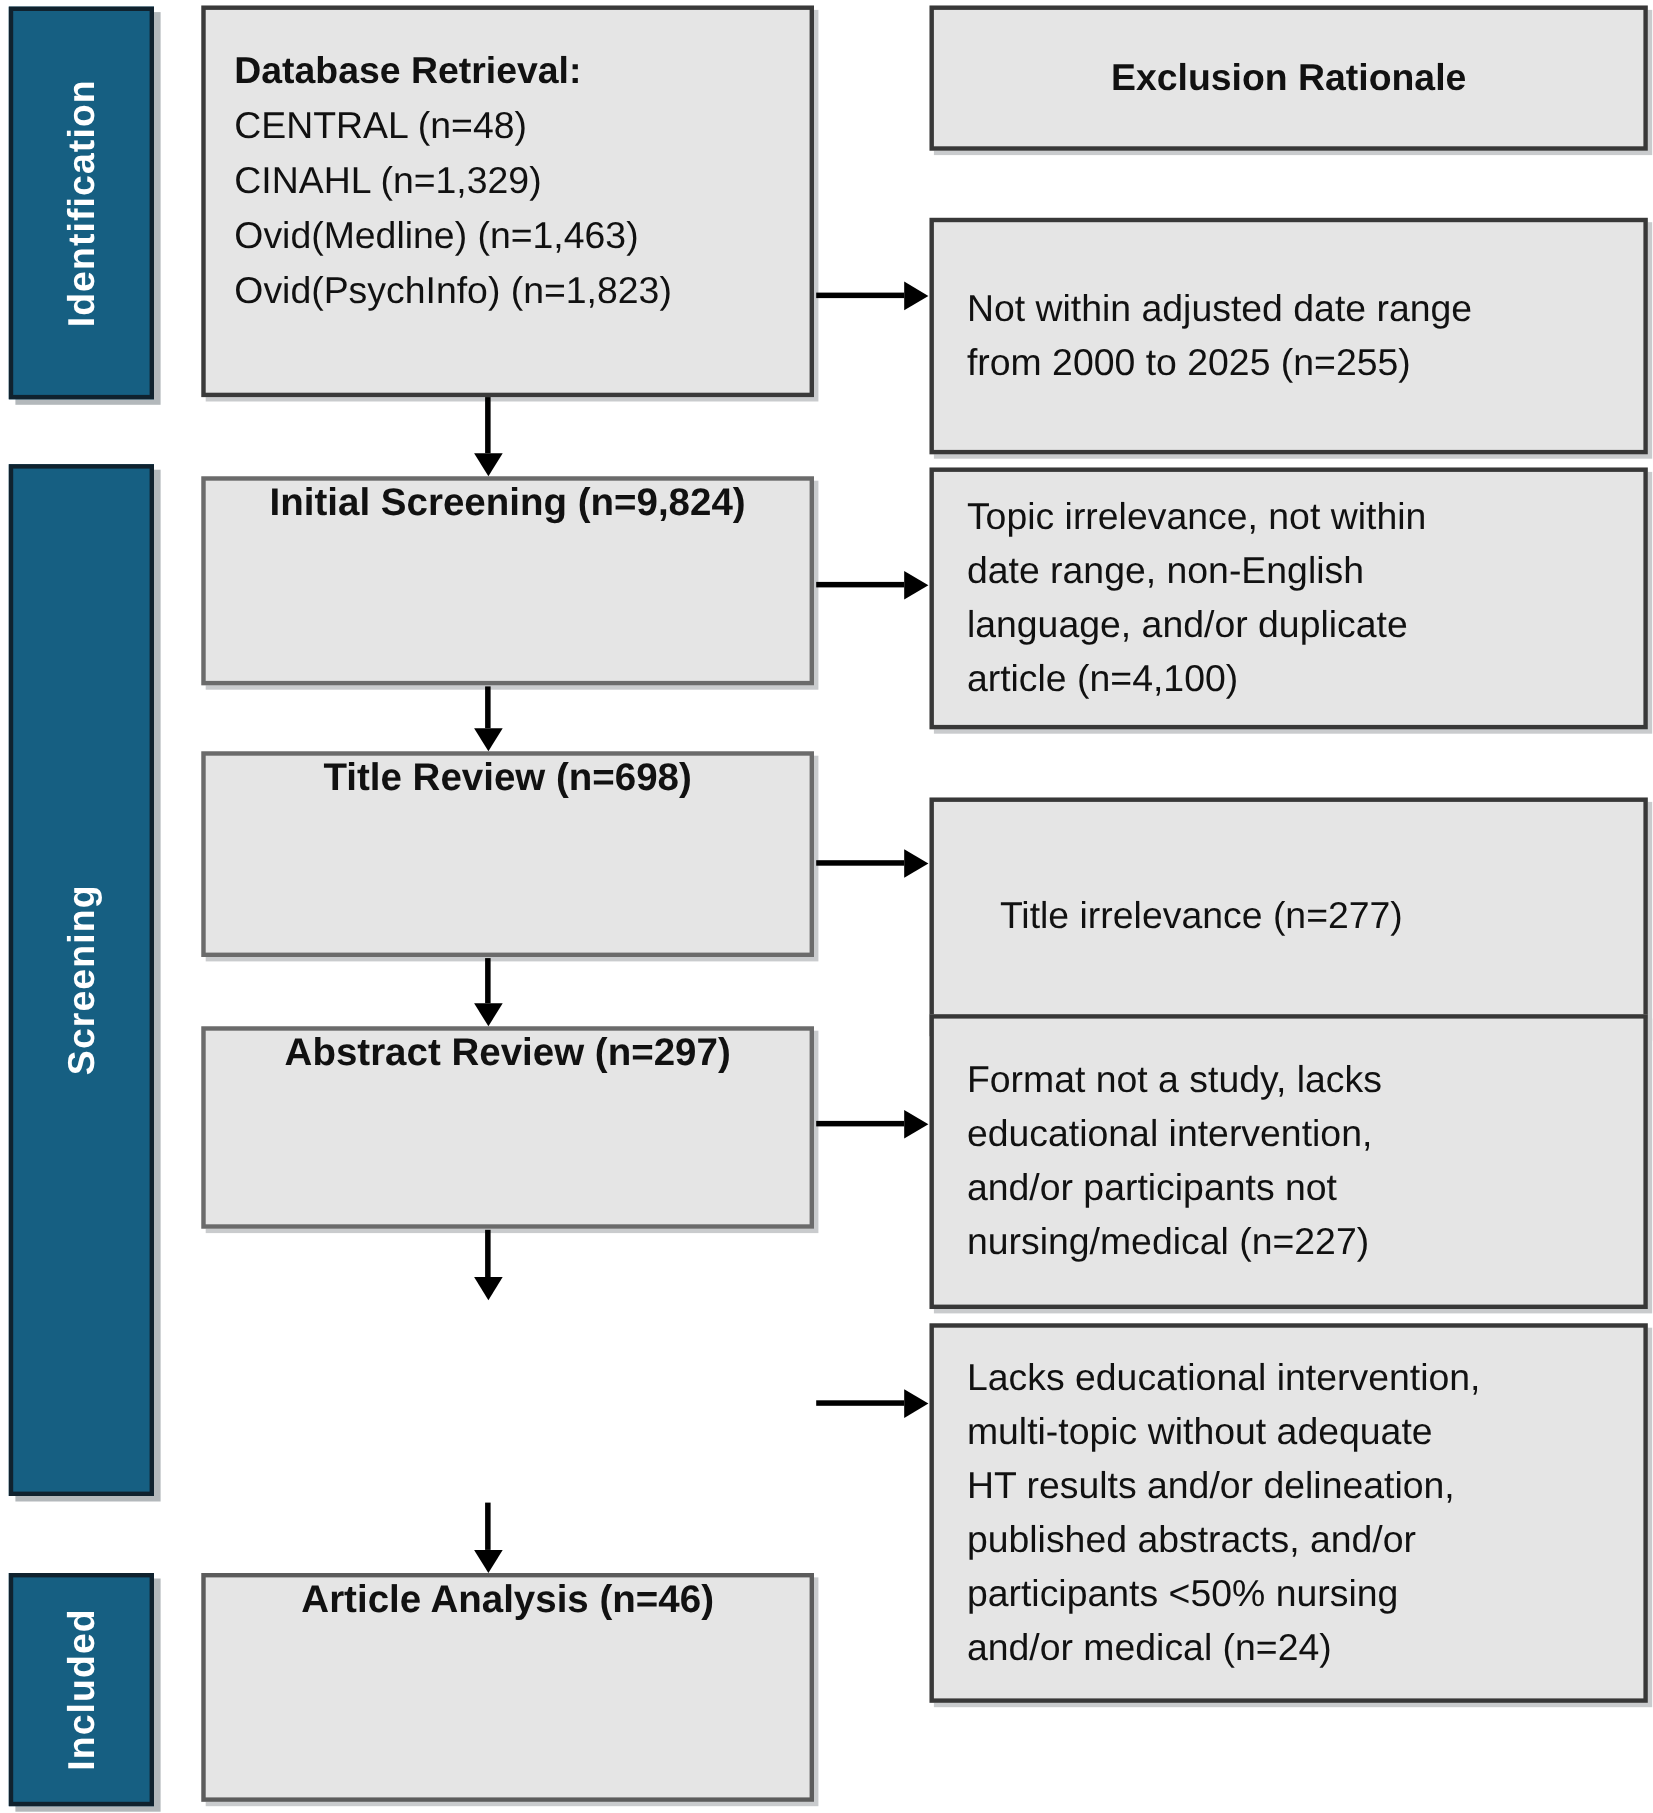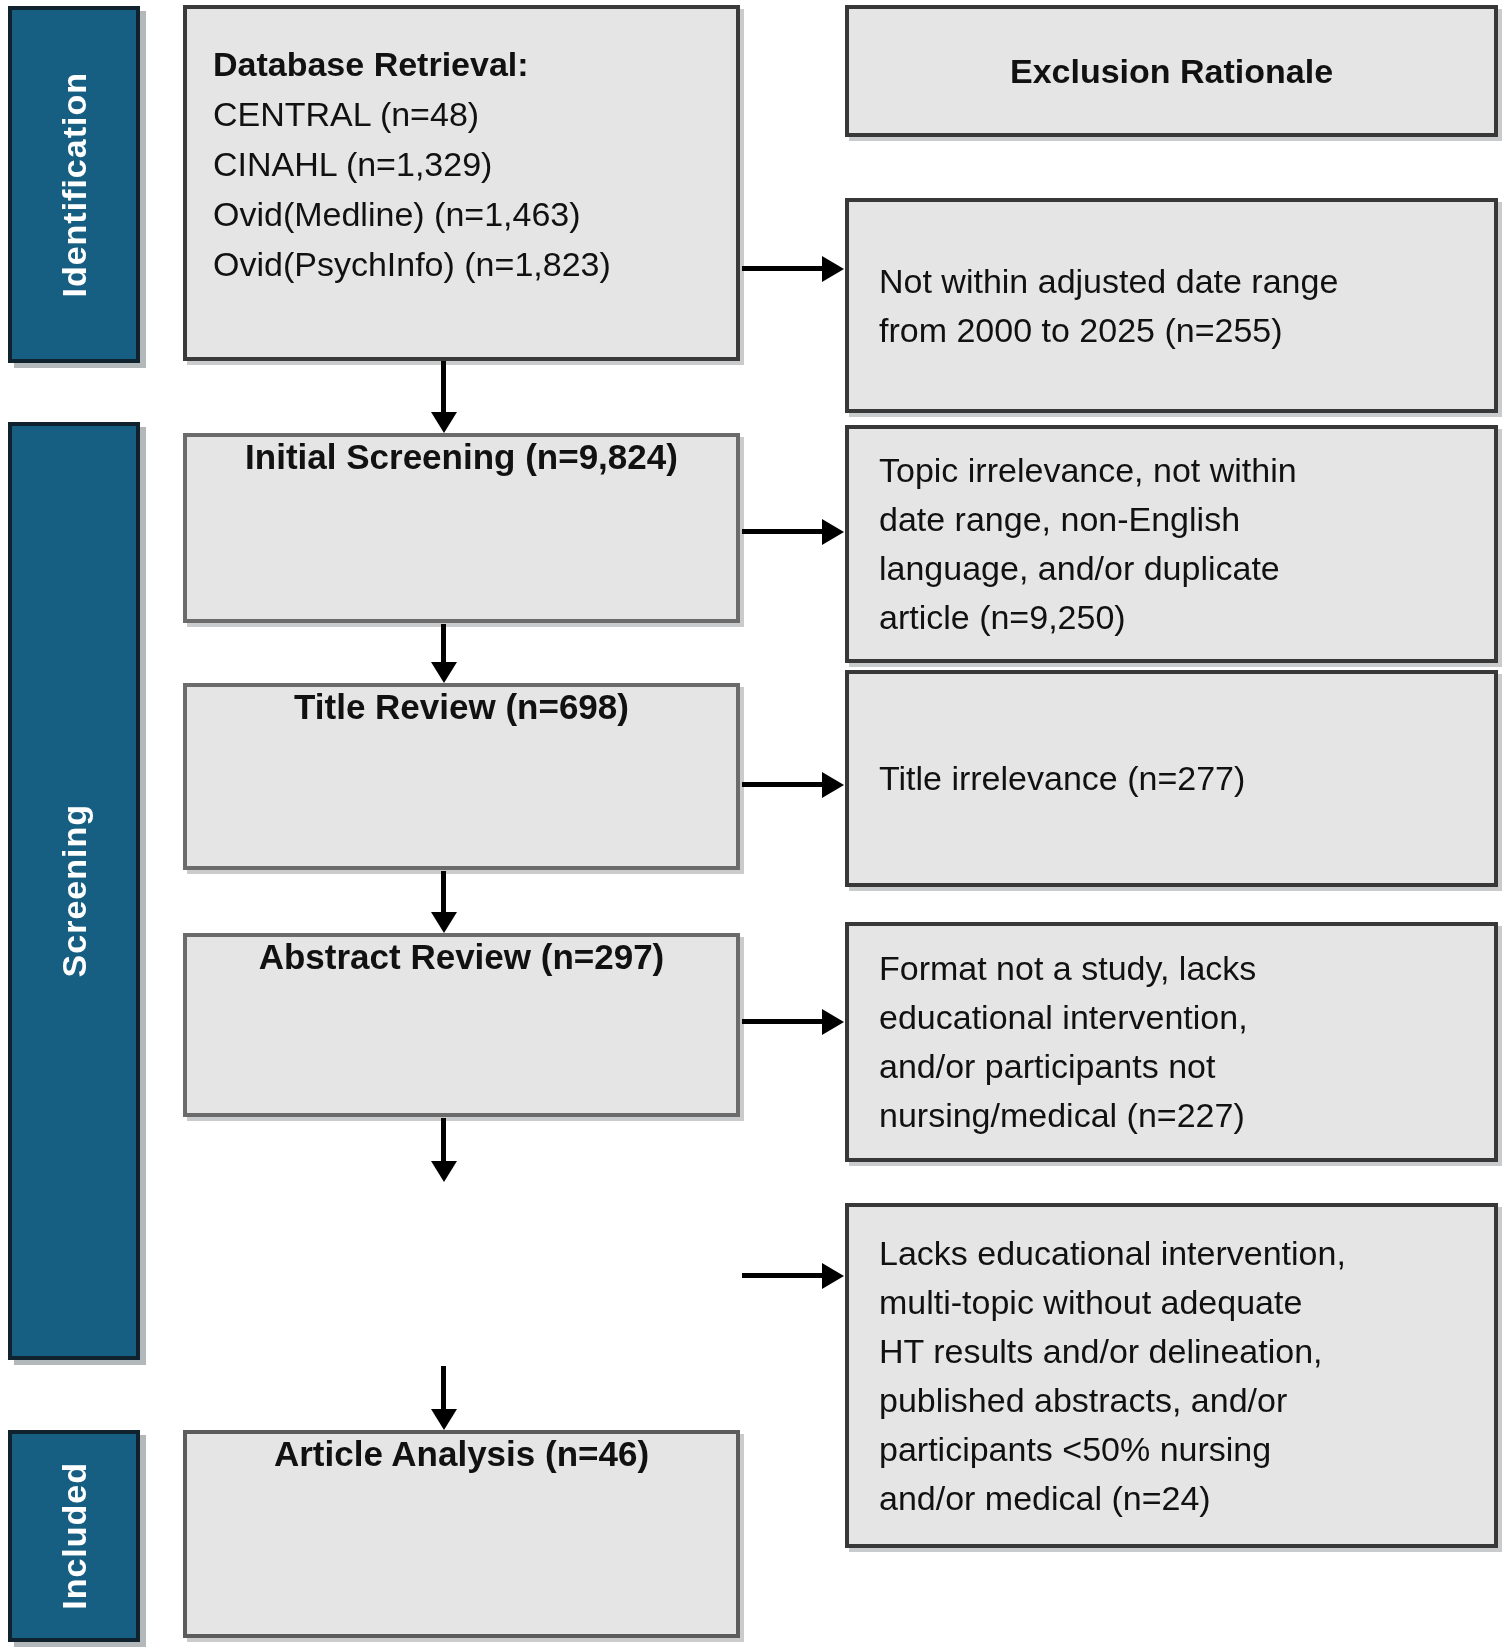--- a/index.html
+++ b/index.html
@@ -77,22 +77,22 @@
   .right-box .txt {
     font-size: 34px;
     line-height: 49px;
     white-space: pre-line;
     padding: 6px 56px 6px 30px;
   }
   .box-excl-header { top: 5px; height: 132px; justify-content: center; }
   .box-excl-header .hdr { font-weight: bold; font-size: 34px; text-align: center; }
   .box-excl-1 { top: 198px;  height: 215px; }
   .box-excl-2 { top: 425px;  height: 238px; }
-  .box-excl-3 { top: 670px;  height: 217px; }
-  .box-excl-4 { top: 922px;  height: 240px; }
+  .box-excl-3 { top: 725px;  height: 217px; padding-left: 30px; }
+  .box-excl-4 { top: 922px;  height: 268px; }
   .box-excl-5 { top: 1203px; height: 345px; }
 
   
   .arrow-down {
     position: absolute;
     left: 441px;
     width: 5px;
     background: #000000;
   }
   .arrow-down::after {
@@ -180,21 +180,21 @@
 
   <div class="box right-box box-excl-1">
     <span class="txt">Not within adjusted date range
 from 2000 to 2025 (n=255)</span>
   </div>
 
   <div class="box right-box box-excl-2">
     <span class="txt">Topic irrelevance, not within
 date range, non-English
 language, and/or duplicate
-article (n=9,250)</span>
+article (n=4,100)</span>
   </div>
 
   <div class="box right-box box-excl-3">
     <span class="txt">Title irrelevance (n=277)</span>
   </div>
 
   <div class="box right-box box-excl-4">
     <span class="txt">Format not a study, lacks
 educational intervention,
 and/or participants not

